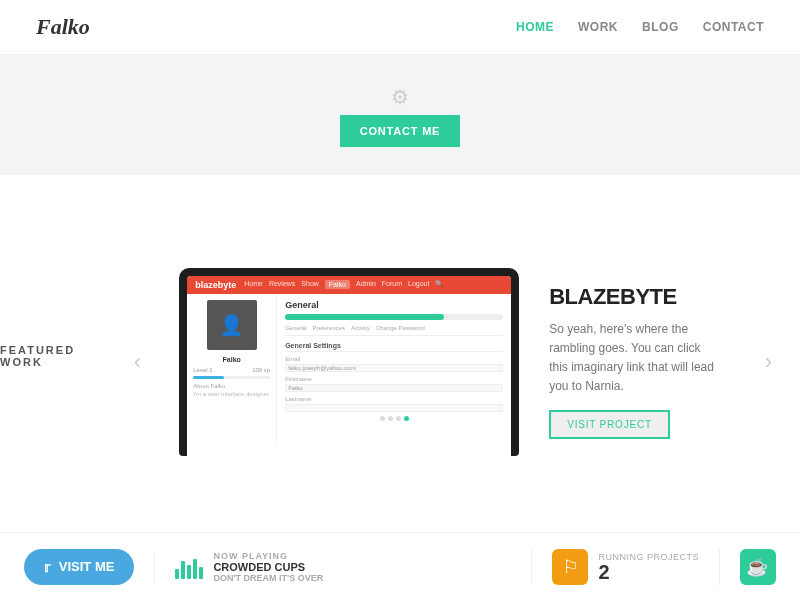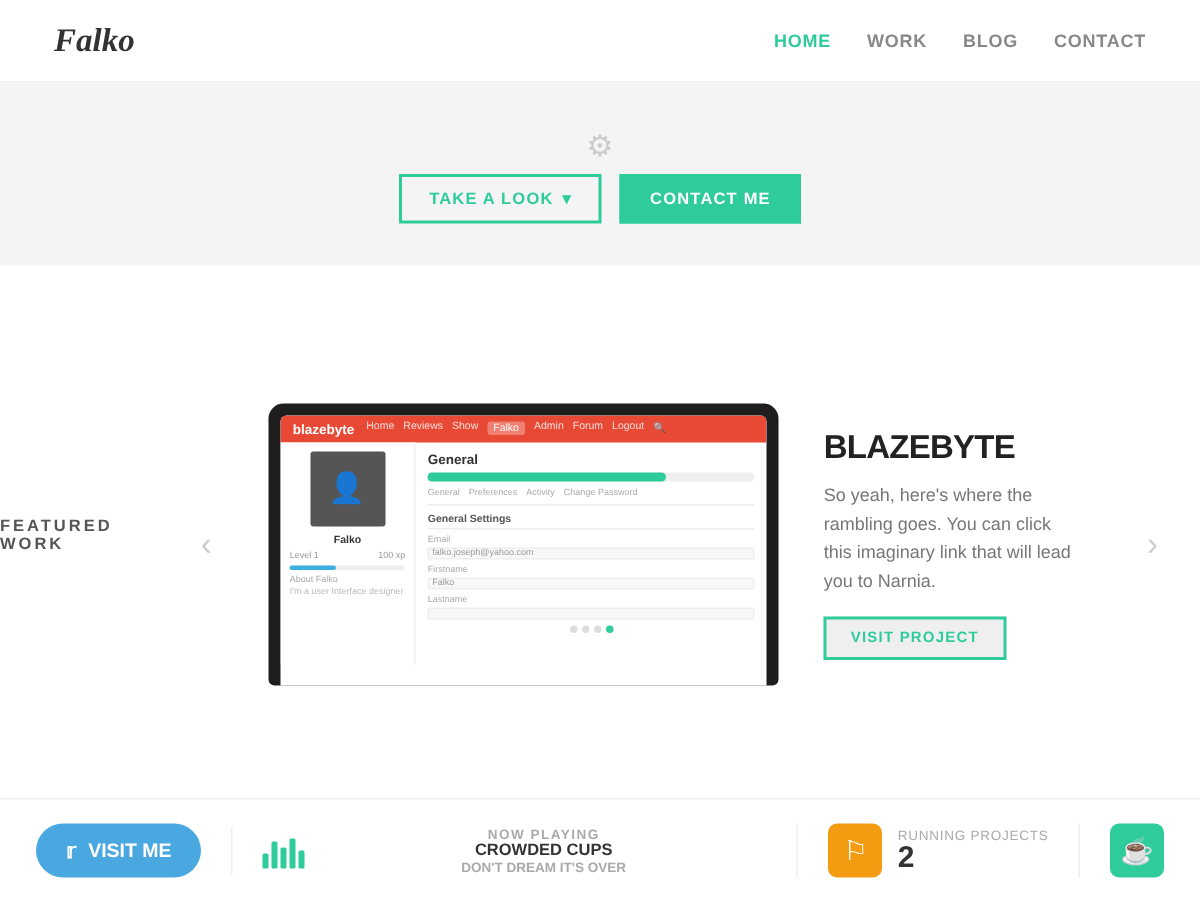--- a/index.html
+++ b/index.html
@@ -328,21 +328,21 @@
       color: #777;
       line-height: 1.6;
       margin-bottom: 10px;
     }
     .btn-visit {
       display: inline-block;
       padding: 7px 16px;
       border: 2px solid #2ecc9a;
       color: #2ecc9a;
       font-size: 10px;
-      font-weight: 700;
+      font-weight: 400;
       letter-spacing: 0.8px;
       text-transform: uppercase;
       cursor: pointer;
       margin-top: 4px;
     }
 
     
     .footer-bar {
       background: #fff;
       border-top: 1px solid #eee;
@@ -383,21 +383,20 @@
       gap: 2px;
       height: 24px;
     }
     .bar {
       width: 4px;
       background: #2ecc9a;
       border-radius: 1px;
     }
     .now-playing-text {
       flex: 1;
-      text-align: center;
     }
     .now-playing-label {
       font-size: 9px;
       font-weight: 700;
       color: #aaa;
       letter-spacing: 1px;
       text-transform: uppercase;
     }
     .now-playing-song {
       font-size: 11px;
@@ -457,24 +456,20 @@
       <span class="nav-item active">HOME</span>
       <span class="nav-item">WORK</span>
       <span class="nav-item">BLOG</span>
       <span class="nav-item">CONTACT</span>
     </nav>
   </header>
 
   <section class="hero">
     <div class="tool-icon">⚙</div>
     <div class="hero-buttons">
-      <button class="btn-outline">
-        <span>TAKE A LOOK</span>
-        <span>▾</span>
-      </button>
       <button class="btn-solid">CONTACT ME</button>
     </div>
   </section>
 
   <div class="featured-section">
     <div class="section-label">FEATURED WORK</div>
     <div class="featured-content">
 
       <span class="carousel-arrow">‹</span>
 

